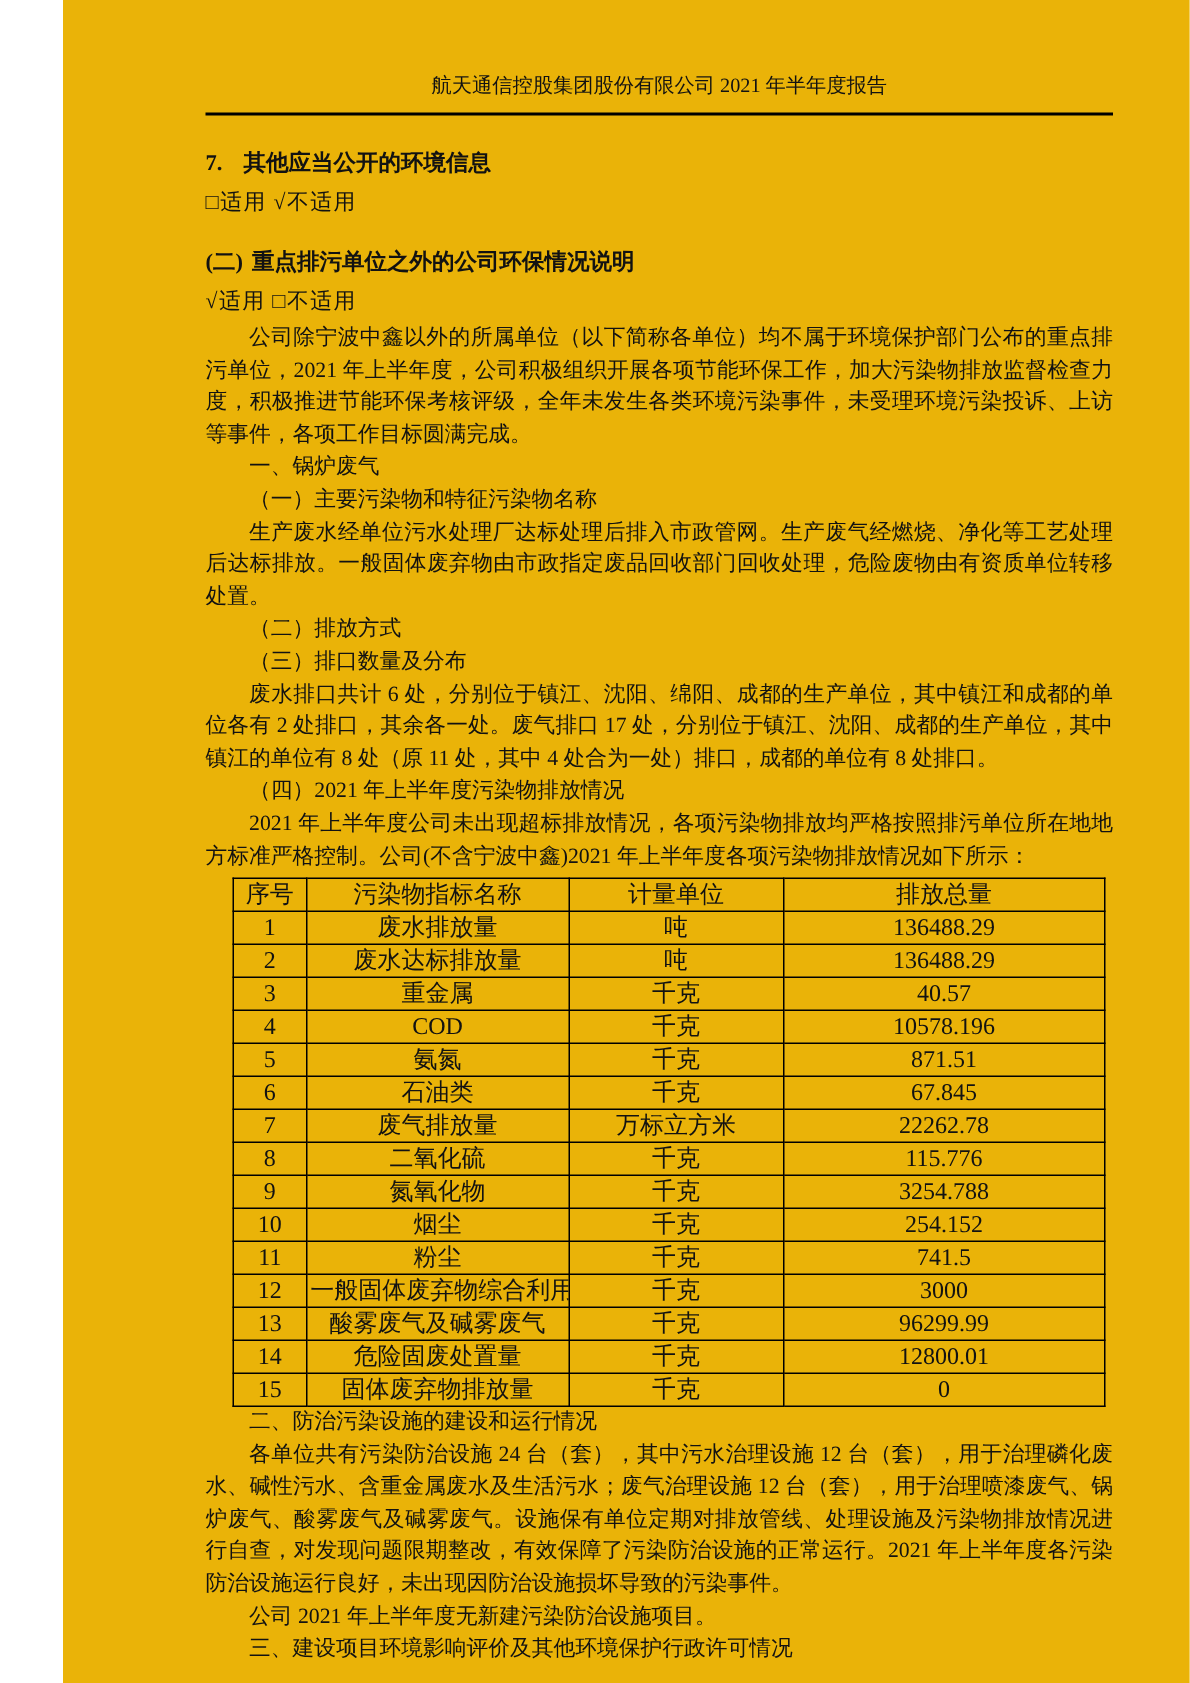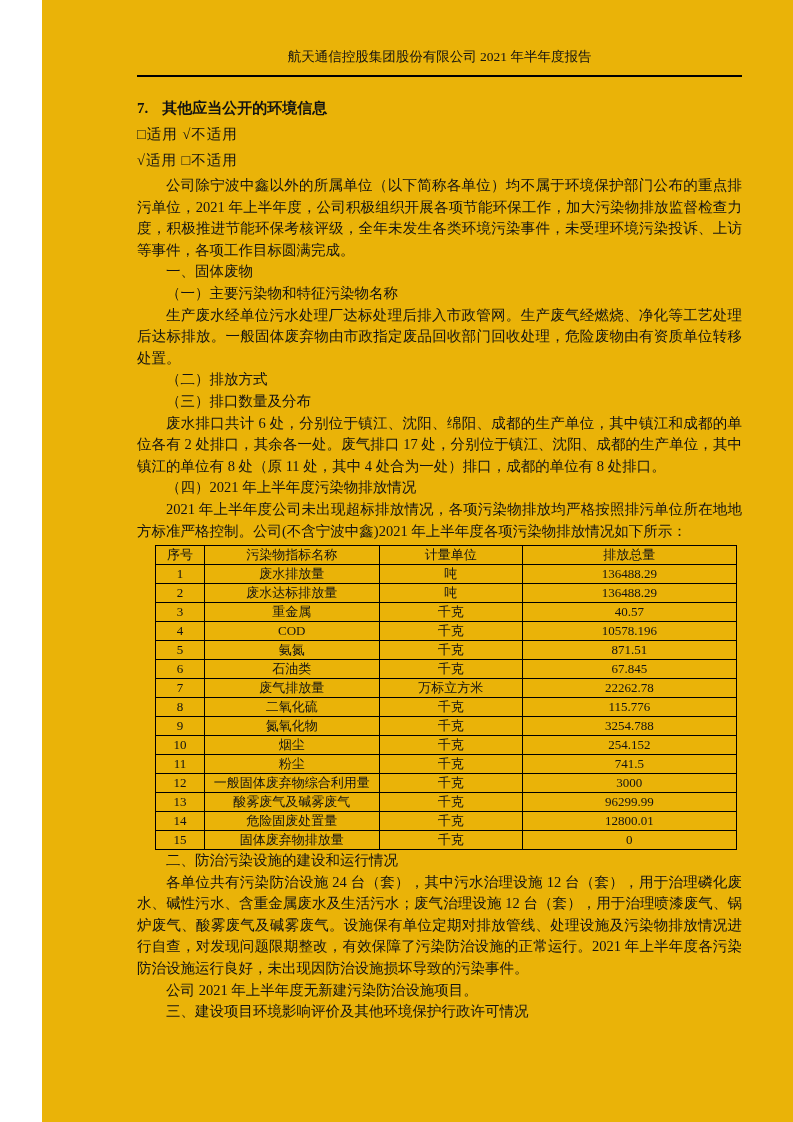--- a/index.html
+++ b/index.html
@@ -47,21 +47,21 @@
     margin:0;
     text-align:justify;
   }
   .indent{text-indent:2em;}
   .first-para{margin-top:5px;}
   table.pollutant-table{
     border-collapse:collapse;
     margin:3px 0 0 18px;
     width:582px;
     table-layout:fixed;
-    font-size:13px;
+    font-size:16px;
   }
   table.pollutant-table th,
   table.pollutant-table td{
     border:1px solid #000;
     text-align:center;
     vertical-align:middle;
     height:17.5px;
     padding:0 2px;
     font-weight:normal;
     overflow:hidden;
@@ -89,25 +89,28 @@
 
     <div class="doc-header">
       <span>航天通信控股集团股份有限公司 2021 年半年度报告</span>
     </div>
 
     <p class="sec-heading">
       <span class="sec-num">7.</span><span>其他应当公开的环境信息</span>
     </p>
     <p class="check-line">□适用  √不适用</p>
 
+    <p class="sec-heading2">
+      <span class="sec-num">(二)</span><span>重点排污单位之外的公司环保情况说明</span>
+    </p>
     <p class="check-line">√适用 □不适用</p>
 
     <p class="body-line indent first-para">公司除宁波中鑫以外的所属单位（以下简称各单位）均不属于环境保护部门公布的重点排污单位，2021 年上半年度，公司积极组织开展各项节能环保工作，加大污染物排放监督检查力度，积极推进节能环保考核评级，全年未发生各类环境污染事件，未受理环境污染投诉、上访等事件，各项工作目标圆满完成。</p>
 
-    <p class="body-line indent">一、固体废物</p>
+    <p class="body-line indent">一、锅炉废气</p>
     <p class="body-line indent">（一）主要污染物和特征污染物名称</p>
     <p class="body-line indent">生产废水经单位污水处理厂达标处理后排入市政管网。生产废气经燃烧、净化等工艺处理后达标排放。一般固体废弃物由市政指定废品回收部门回收处理，危险废物由有资质单位转移处置。</p>
     <p class="body-line indent">（二）排放方式</p>
     <p class="body-line indent">（三）排口数量及分布</p>
     <p class="body-line indent">废水排口共计 6 处，分别位于镇江、沈阳、绵阳、成都的生产单位，其中镇江和成都的单位各有 2 处排口，其余各一处。废气排口 17 处，分别位于镇江、沈阳、成都的生产单位，其中镇江的单位有 8 处（原 11 处，其中 4 处合为一处）排口，成都的单位有 8 处排口。</p>
     <p class="body-line indent">（四）2021 年上半年度污染物排放情况</p>
     <p class="body-line indent">2021 年上半年度公司未出现超标排放情况，各项污染物排放均严格按照排污单位所在地地方标准严格控制。公司(不含宁波中鑫)2021 年上半年度各项污染物排放情况如下所示：</p>
 
     <table class="pollutant-table">
       <colgroup>

